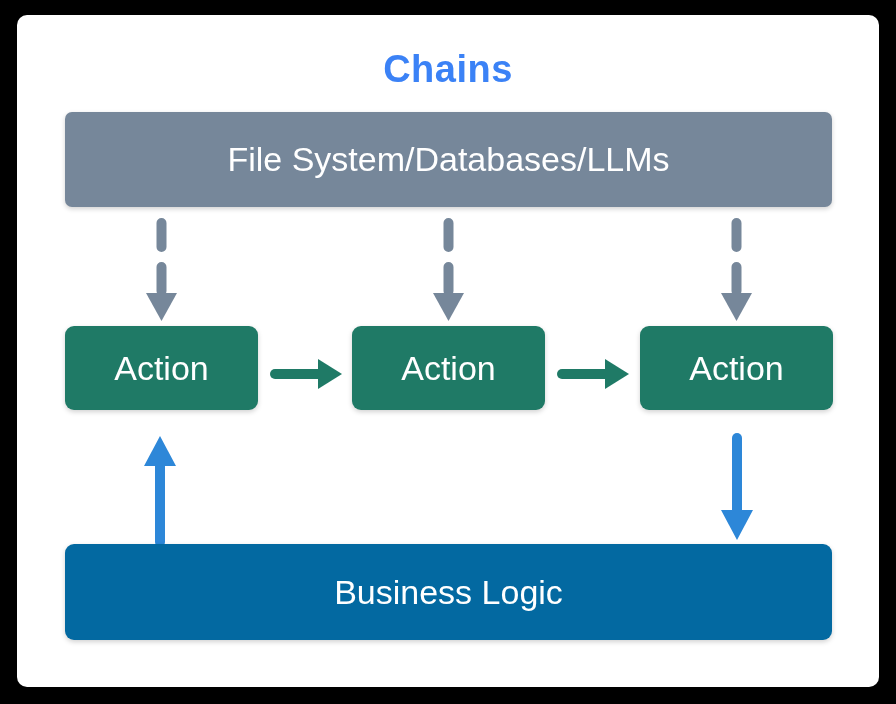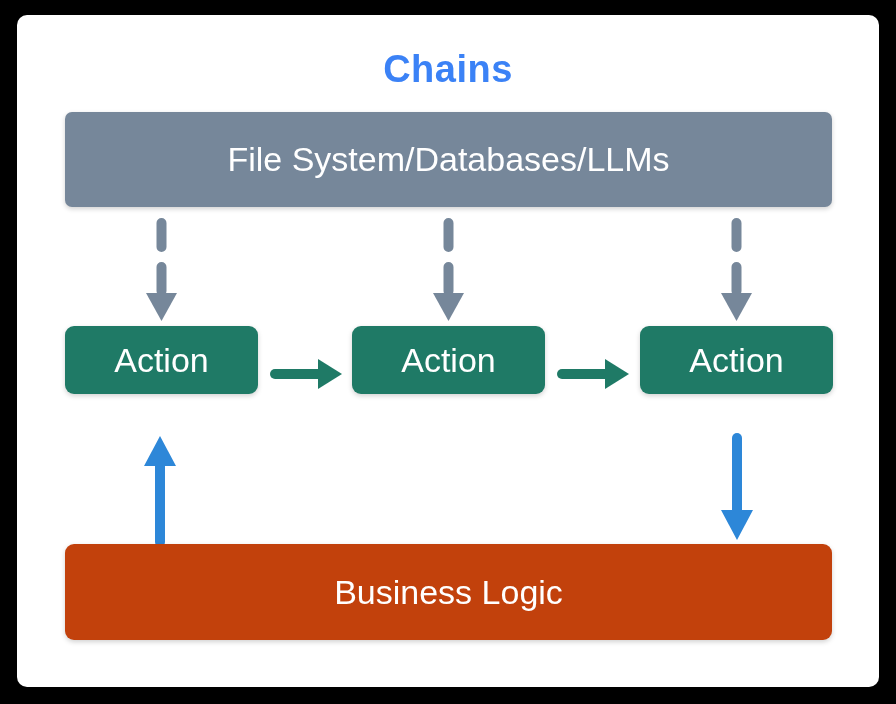--- a/index.html
+++ b/index.html
@@ -55,28 +55,28 @@
     border-radius: 7px;
     font-size: 34px;
     align-items: center;
   }
   .bar-gray {
     top: 97px;
     background: #76879A;
   }
   .bar-blue {
     top: 529px;
-    background: #c2410c;
+    background: #0369a1;
     border-radius: 9px;
     height: 96px;
   }
   .action-box {
     top: 311px;
     width: 193px;
-    height: 68px;
+    height: 84px;
     background: #1f7a66;
     border-radius: 9px;
     font-size: 34px;
   }
   .action-1 { left: 48px; }
   .action-2 { left: 335px; }
   .action-3 { left: 623px; }
   .arrow-svg {
     position: absolute;
     display: block;

